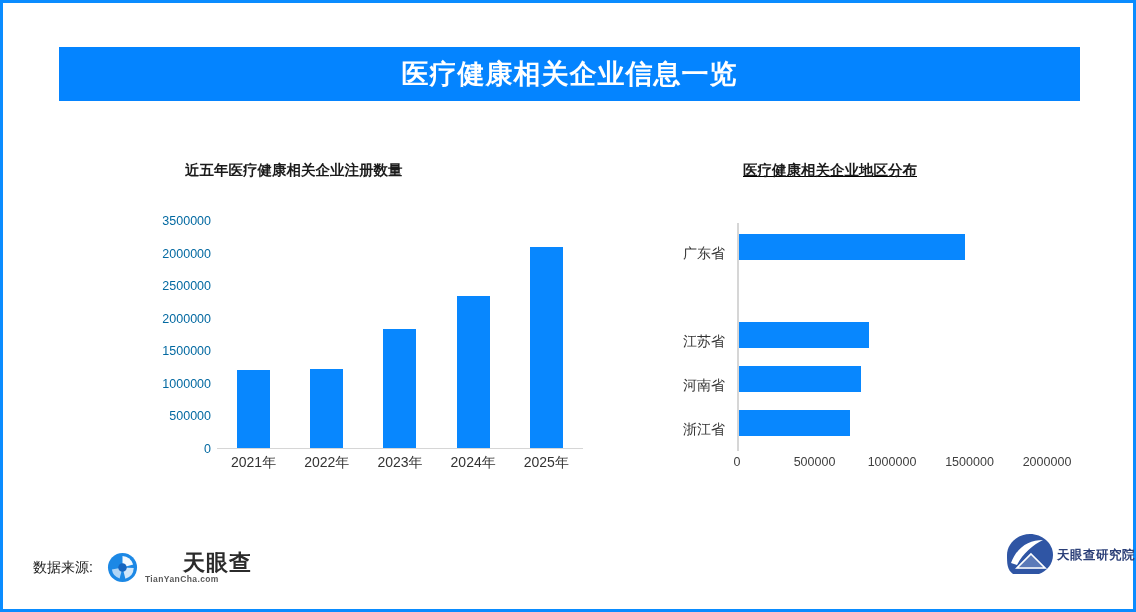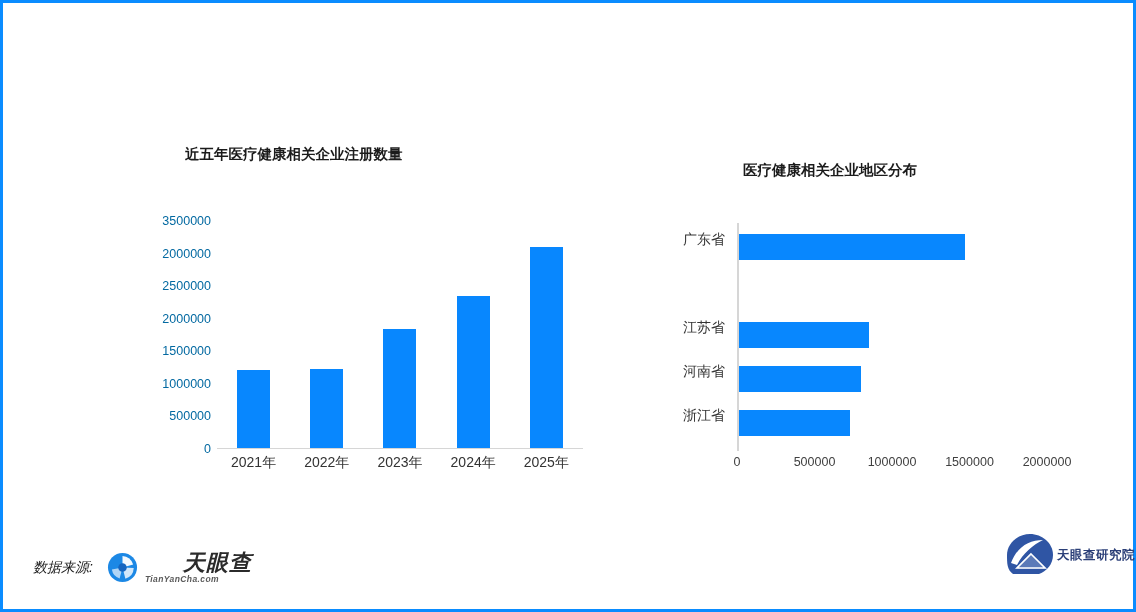--- a/index.html
+++ b/index.html
@@ -28,29 +28,29 @@
     color: #ffffff;
     font-size: 27px;
     font-weight: bold;
     letter-spacing: 1px;
     white-space: nowrap;
   }
 
   
   .panel { position: absolute; }
   #panel-left  { left: 60px;  top: 140px; width: 540px; height: 370px; }
-  #panel-right { left: 620px; top: 140px; width: 470px; height: 370px; }
+  #panel-right { left: 620px; top: 140px; width: 470px; height: 370px; text-decoration: underline; }
 
   .panel-title {
     font-size: 14.5px;
     font-weight: bold;
     color: #1b1b1b;
     white-space: nowrap;
   }
-  #panel-left .panel-title  { margin-left: 122px; margin-top: 2px; }
+  #panel-left .panel-title  { margin-left: 122px; margin-top: 18px; }
   #panel-right .panel-title { margin-left: 120px; margin-top: 18px; }
 
   
   #vchart {
     position: absolute;
     left: 80px; top: 78px;
     width: 440px; height: 260px;
   }
   #v-ylabels {
     position: absolute;
@@ -109,21 +109,21 @@
     position: absolute;
     left: 0; top: 0;
     width: 420px; height: 222px;
   }
   .hrow {
     position: absolute;
     left: 0;
     height: 32px;
     width: 420px;
     display: flex;
-    align-items: flex-start;
+    align-items: flex-end;
   }
   .hrow-label {
     width: 92px;
     text-align: right;
     padding-right: 12px;
     font-size: 14px;
     color: #333333;
     white-space: nowrap;
   }
   .hrow-track {
@@ -154,21 +154,21 @@
     transform: translateX(-50%);
     font-size: 12.5px;
     color: #404040;
     white-space: nowrap;
   }
 
   
   #footer-left {
     position: absolute;
     left: 30px; top: 548px;
-    display: flex; align-items: center; font-style: italic;
+    display: flex; align-items: center;
   }
   #source-label {
     font-size: 14px;
     color: #1b1b1b;
     margin-right: 14px;
     white-space: nowrap;
   }
   #tyc-logo { display: flex; align-items: center; }
   #tyc-mark {
     width: 31px; height: 31px;
@@ -205,20 +205,23 @@
     color: #2b3f78;
     letter-spacing: 0.5px;
     white-space: nowrap;
   }
 </style>
 </head>
 <body>
 
 <div id="page">
 
+  <div id="banner">
+    <div id="banner-title">医疗健康相关企业信息一览</div>
+  </div>
 
   <div class="panel" id="panel-left">
     <div class="panel-title">近五年医疗健康相关企业注册数量</div>
 
     <div id="vchart">
       <div id="v-ylabels">
           <div class="tick" style="top: 0px;">3500000</div>
           <div class="tick" style="top: 32.5714px;">2000000</div>
           <div class="tick" style="top: 65.1429px;">2500000</div>
           <div class="tick" style="top: 97.7143px;">2000000</div>

